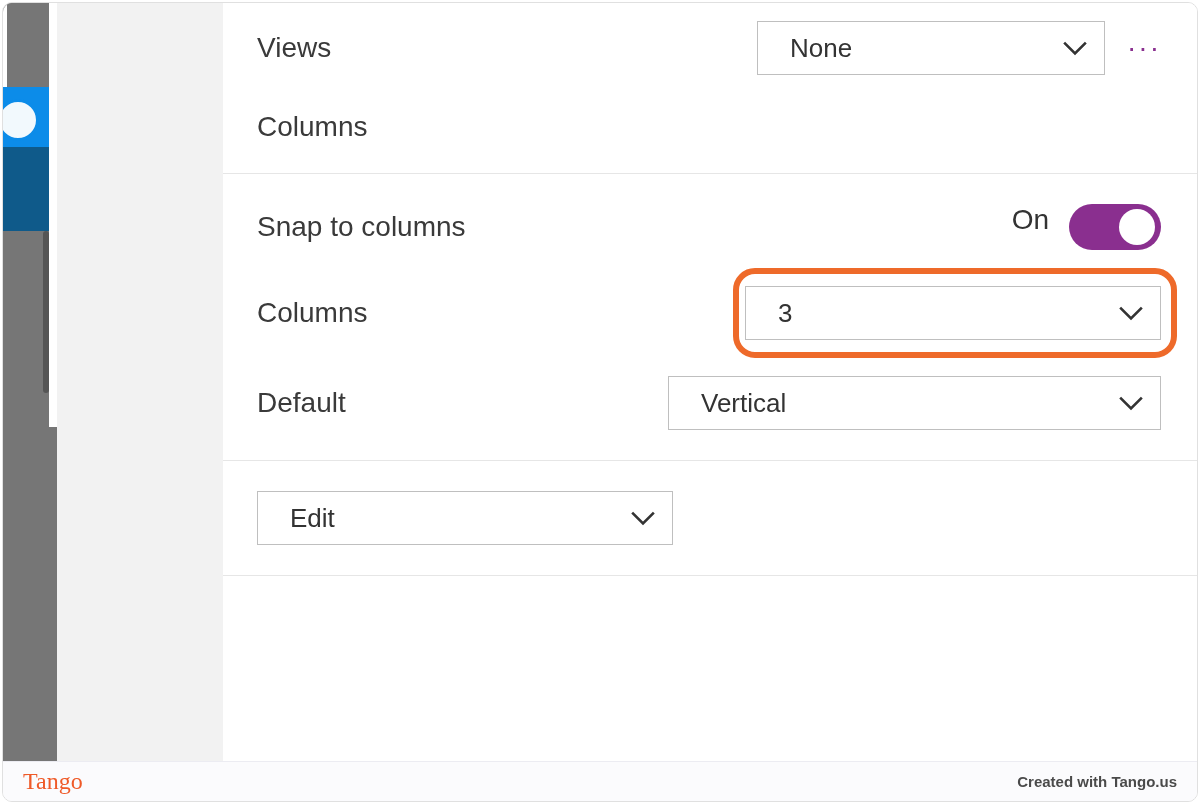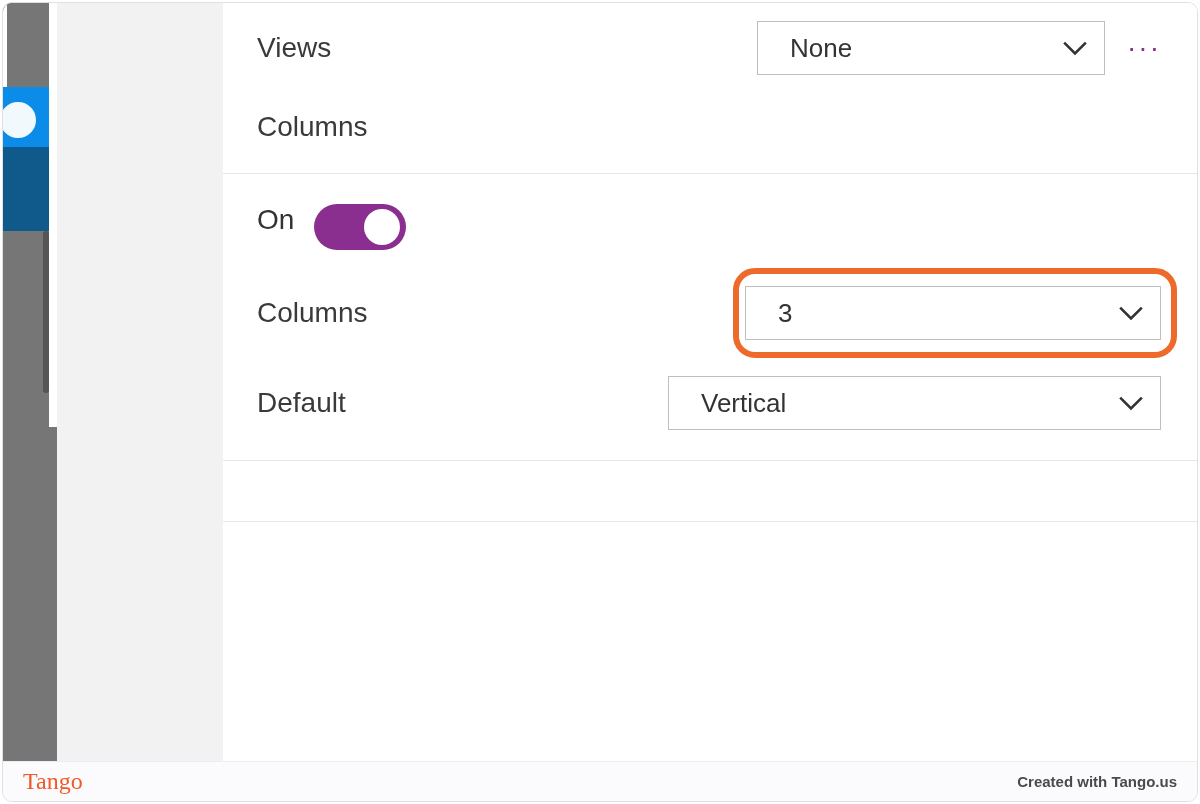--- a/index.html
+++ b/index.html
@@ -237,20 +237,21 @@
       </div>
     </div>
 
     <div class="row">
       <div class="label">Columns</div>
     </div>
 
     <div class="divider"></div>
 
     <div class="row">
+      <div class="label">Snap to columns</div>
       <div class="snap-right">
         <span class="state">On</span>
         <div class="toggle">
           <div class="knob"></div>
         </div>
       </div>
     </div>
 
     <div class="row">
       <div class="label">Columns</div>
@@ -275,20 +276,28 @@
           <svg viewBox="0 0 24 14">
               <path d="M2 2 L12 12 L22 2" fill="none" stroke="#333" stroke-width="2.4"></path>
             </svg>
         </span>
       </div>
     </div>
 
     <div class="divider"></div>
 
     <div class="row">
+      <div class="dropdown" style="width:416px">
+        <span class="value">Edit</span>
+        <span class="caret">
+          <svg viewBox="0 0 24 14">
+              <path d="M2 2 L12 12 L22 2" fill="none" stroke="#333" stroke-width="2.4"></path>
+            </svg>
+        </span>
+      </div>
     </div>
 
     <div class="divider"></div>
 
   </div>
 
   <div class="footer">
     <div class="brand">Tango</div>
     <div class="credit">Created with Tango.us</div>
   </div>

